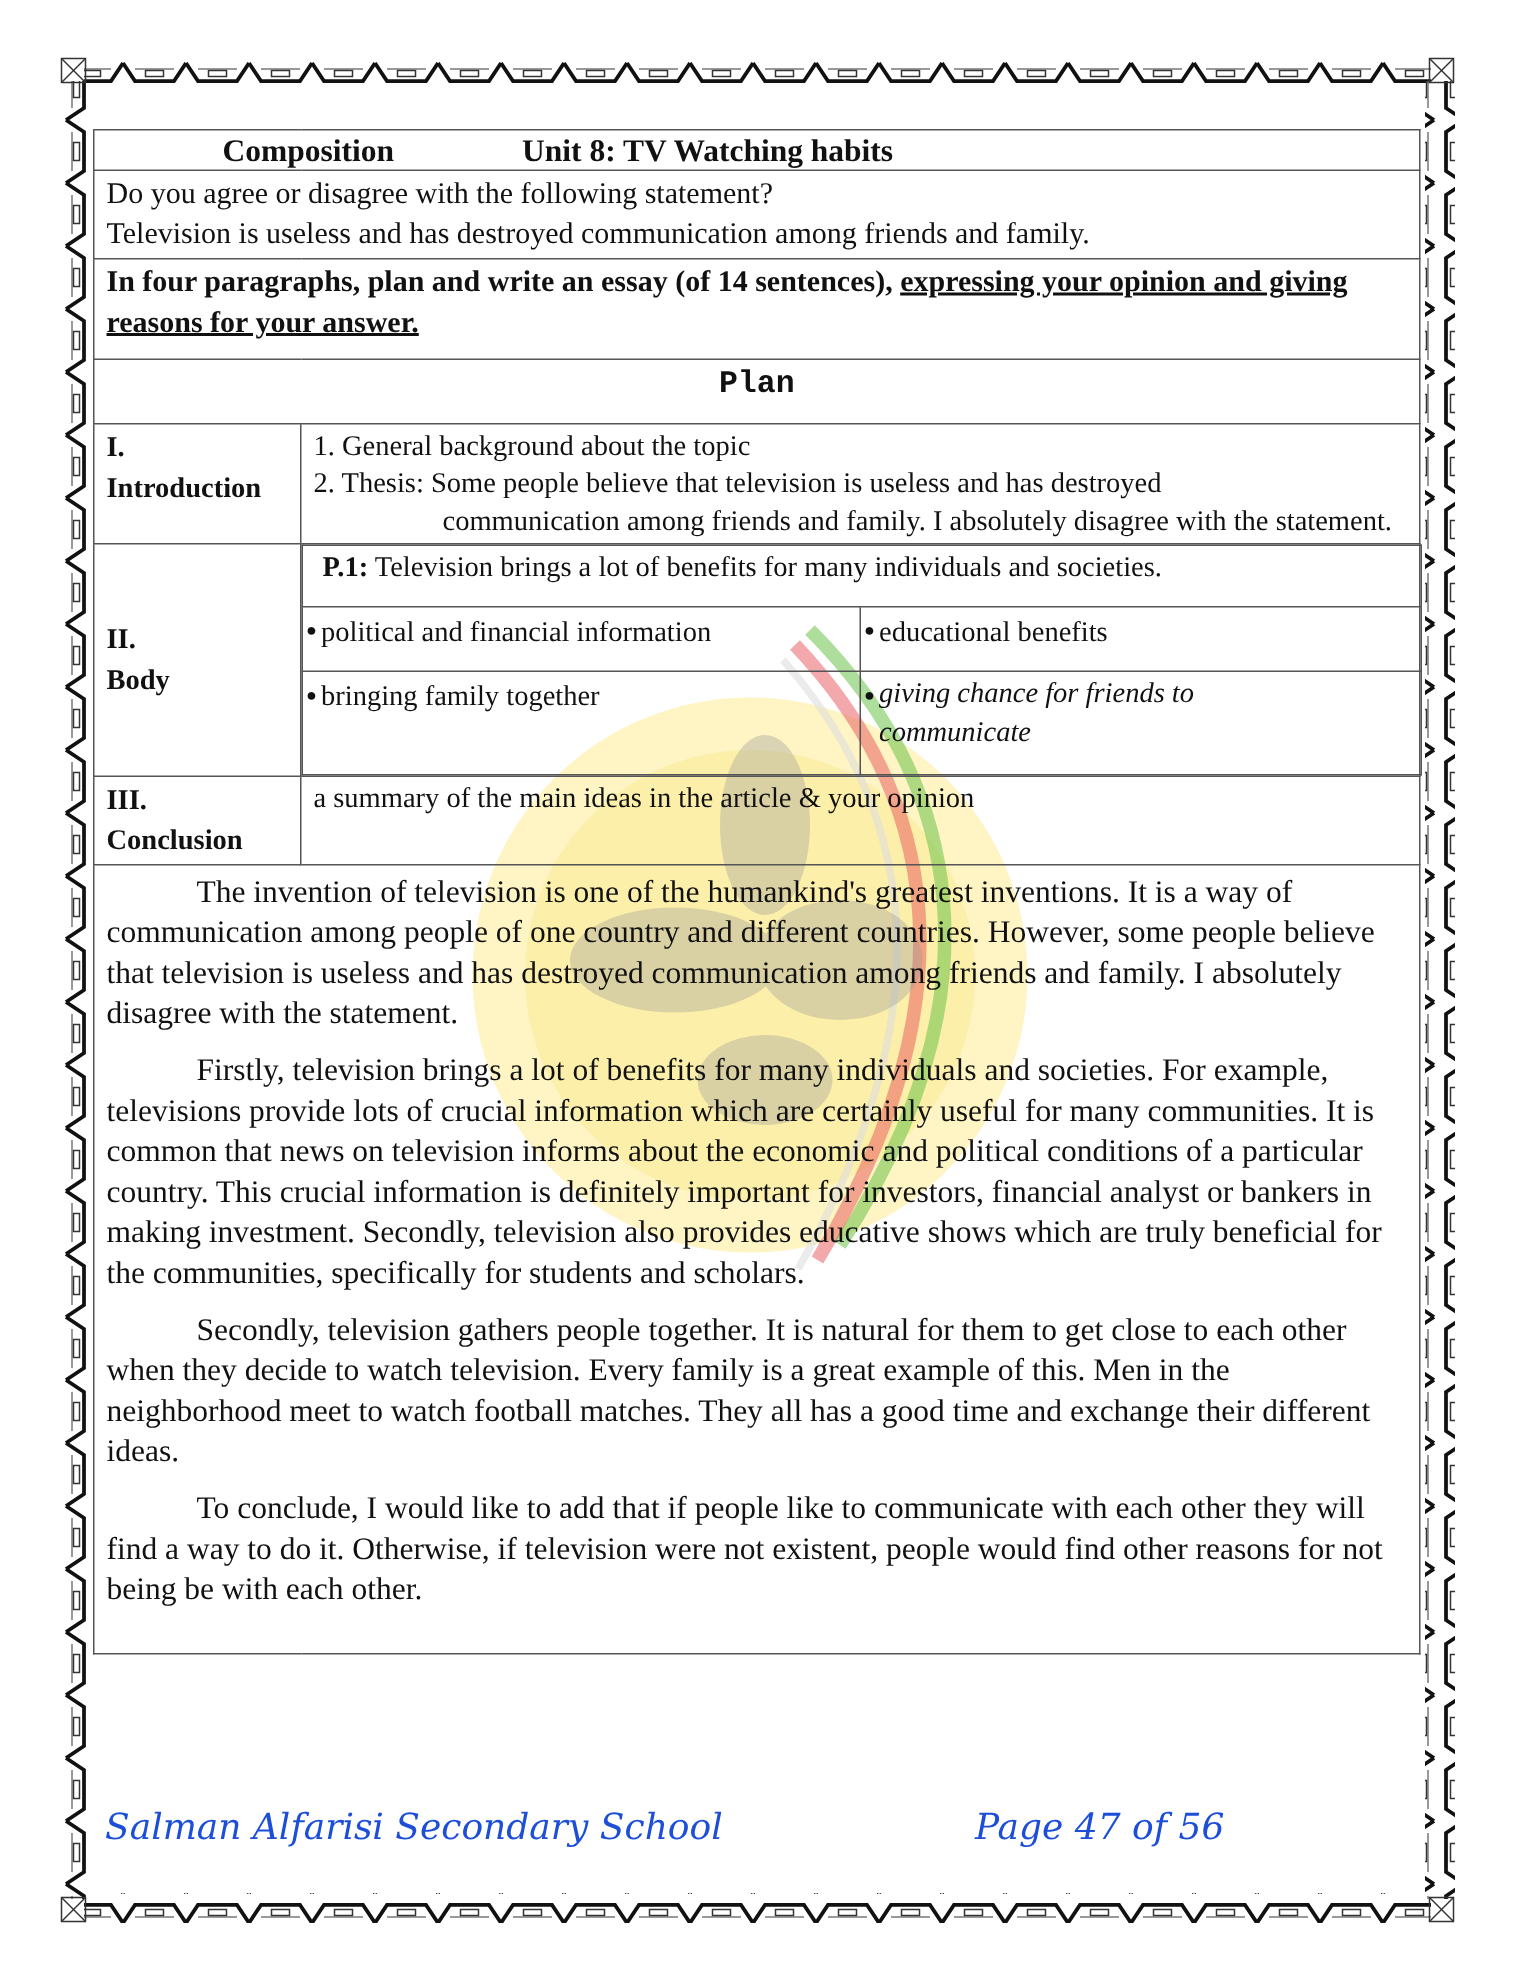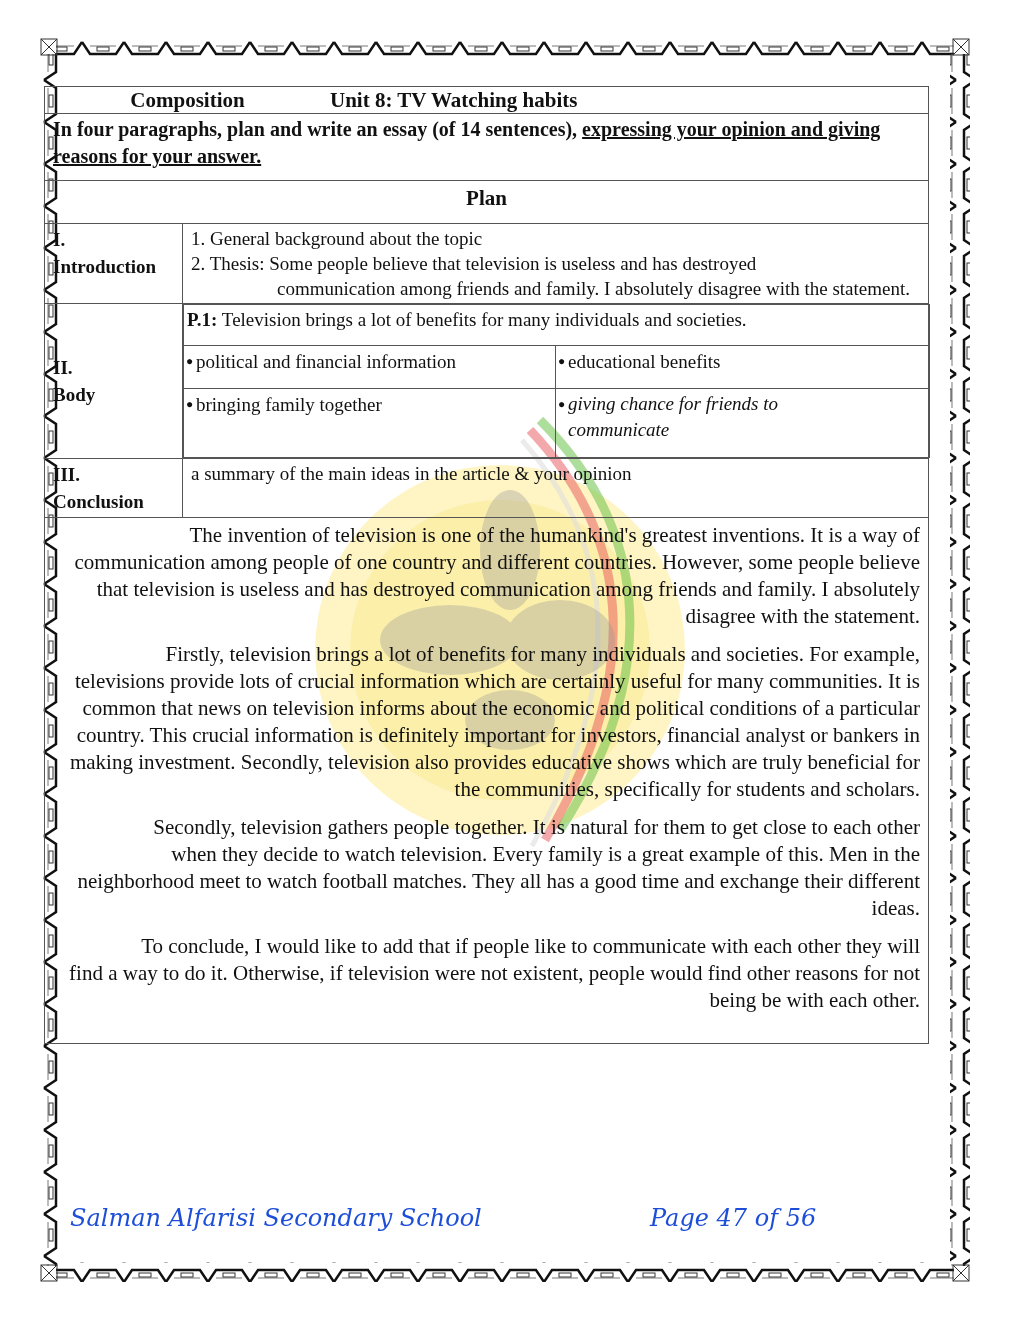--- a/index.html
+++ b/index.html
@@ -6,48 +6,48 @@
   body { width: 1020px; height: 1320px; position: relative; overflow: hidden;
          font-family: "Liberation Serif", "DejaVu Serif", serif; color: #111; }
 
   
   .border-outer { position: absolute; left: 40px; top: 38px; width: 930px; height: 1244px; }
   .border-outer svg { position: absolute; left: 0; top: 0; }
 
   
   .watermark { position: absolute; left: 310px; top: 400px; width: 400px; height: 470px; pointer-events: none; z-index: 0; }
 
-  .sheet { position: absolute; left: 44px; top: 86px; width: 884px; z-index: 1; }
+  .sheet { position: absolute; left: 62px; top: 86px; width: 884px; z-index: 1; }
   table.plan { border-collapse: collapse; width: 884px; table-layout: fixed; }
   table.plan td { border: 1.5px solid #555; vertical-align: top; padding: 0; }
 
   .hdr-row td { height: 26px; font-weight: bold; font-size: 21px; line-height: 26px; }
   .hdr-left { display: inline-block; width: 285px; text-align: center; }
   .hdr-right { display: inline-block; }
 
   .q-cell { padding: 2px 8px !important; font-size: 20px; line-height: 27px; }
   .task-cell { padding: 2px 8px 4px 8px !important; font-size: 20px; line-height: 27px; font-weight: bold; height: 60px; margin-left: 25px; }
   .task-cell u { text-decoration: underline; text-decoration-thickness: 2px; }
-  .plan-title { text-align: center; font-weight: bold; font-size: 21px; height: 40px; line-height: 30px; padding-top: 2px !important; }
+  .plan-title { text-align: center; font-weight: bold; font-size: 21px; height: 40px; line-height: 30px; padding-top: 2px !important; font-family: Liberation Mono, monospace; }
 
   .sec-label { padding: 2px 8px !important; font-weight: bold; font-size: 19px; line-height: 27px; width: 122px; }
   .intro-cell { padding: 2px 8px !important; font-size: 19px; line-height: 25px; }
   .indent { padding-left: 86px; }
 
   .body-inner { border-collapse: collapse; width: 100%; table-layout: fixed; }
   .body-inner td { border: none; }
-  .p-row td { padding: 2px 3px !important; font-size: 19px; line-height: 26px; height: 36px; }
+  .p-row td { padding: 2px 13px !important; font-size: 19px; line-height: 26px; height: 36px; }
   .bullet-row td { font-size: 19px; line-height: 26px; padding: 2px 2px !important; }
   .bl { border-top: 1.5px solid #555 !important; }
   .br { border-right: 1.5px solid #555 !important; }
   .bullet { display: inline-block; width: 10px; font-size: 12px; vertical-align: 3px; }
 
   .concl-label { height: 50px; }
   .essay-cell { padding: 4px 8px 18px 8px !important; font-size: 21px; line-height: 27px; }
-  .essay-cell p { margin: 0 0 11px 0; text-indent: 60px; text-align: right; }
+  .essay-cell p { margin: 0 0 11px 0; text-indent: 60px; }
 
   .footer { position: absolute; left: 70px; top: 1200px; width: 800px; height: 40px;
             font-family: "DejaVu Serif", serif; font-style: italic; color: #1d4ed8; font-size: 24px; z-index: 2; }
   .footer .school { position: absolute; left: 0; top: 4px; }
   .footer .page { position: absolute; left: 580px; top: 4px; }
 </style>
 </head>
 <body>
 
 <div class="border-outer">
@@ -108,20 +108,26 @@
         <col style="width:746px">
       </colgroup>
 
     <tbody>
         <tr class="hdr-row">
       <td colspan="2">
         <span class="hdr-left">Composition</span><span class="hdr-right">Unit 8: TV Watching habits</span>
       </td>
     </tr>
 
+    <tr>
+      <td colspan="2" class="q-cell">
+        <div>Do you agree or disagree with the following statement?</div>
+        <div>Television is useless and has destroyed communication among friends and family.</div>
+      </td>
+    </tr>
 
     <tr>
       <td colspan="2" class="task-cell">
         <span>In four paragraphs, plan and write an essay (of 14 sentences), </span><u>expressing your opinion and giving reasons for your answer.</u>
       </td>
     </tr>
 
     <tr>
       <td colspan="2" class="plan-title">Plan</td>
     </tr>

